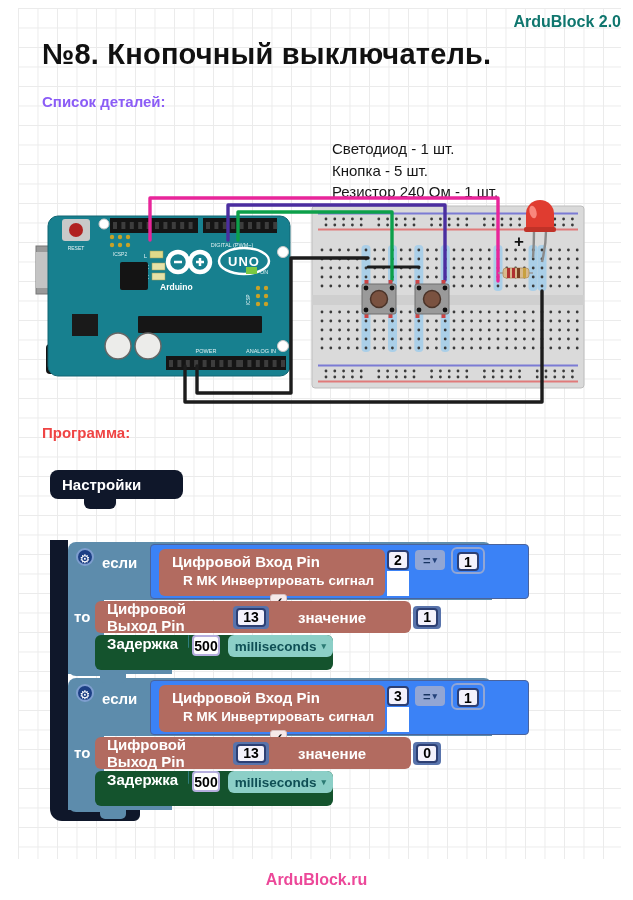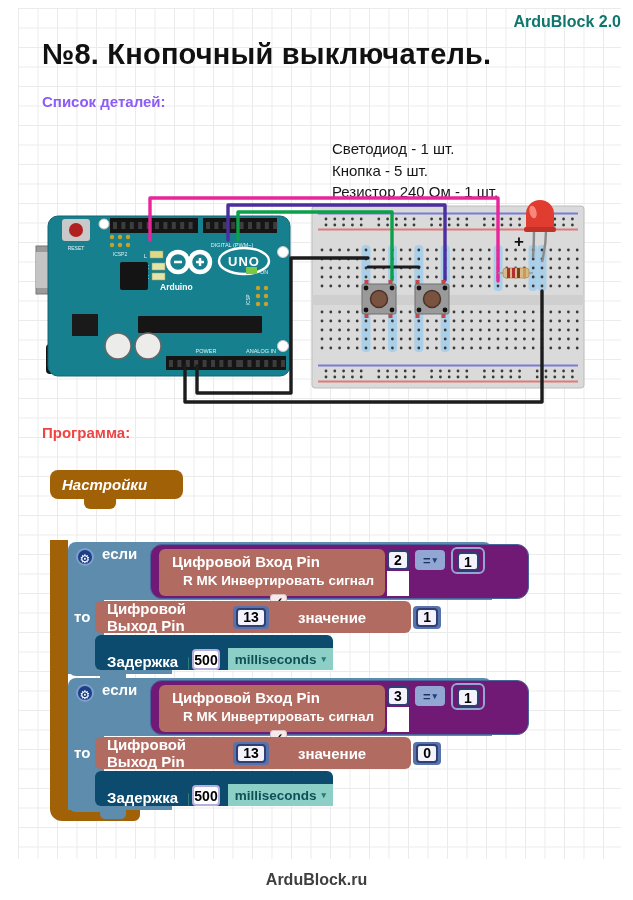--- a/index.html
+++ b/index.html
@@ -10,71 +10,71 @@
                      linear-gradient(to bottom,#ebebeb 1px,transparent 1px);
     background-size:19.5px 19.5px;}
   .abs{position:absolute;}
   .brand{left:380px;top:13px;width:241px;text-align:right;font-size:16px;font-weight:bold;color:#0f766e;}
   .title{left:42px;top:38px;font-size:29px;font-weight:bold;color:#111;letter-spacing:.2px;}
   .parts-head{left:42px;top:93px;font-size:15px;font-weight:bold;color:#8b5cf6;}
   .plist{font-size:15px;color:#161616;line-height:21.5px;}
   .plist-left{left:55px;top:114px;}
   .plist-right{left:332px;top:114px;margin-top:24px;}
   .prog-head{left:42px;top:424px;font-size:15px;font-weight:bold;color:#ef4444;}
-  .footer{left:0;top:871px;width:633px;text-align:center;font-size:16px;font-weight:bold;color:#404040;}
+  .footer{left:0;top:871px;width:633px;text-align:center;font-size:16px;font-weight:bold;color:#ec4899;}
 
   
-  .olive{background:#a16207;font-style:italic;}
+  .olive{background:#0f172a;}
   .blk-label{color:#fff;font-weight:bold;font-size:15px;}
   .settings{left:50px;top:470px;width:133px;height:29px;border-radius:8px;line-height:29px;padding-left:12px;box-sizing:border-box;}
   .settings-tab{left:84px;top:498px;width:32px;height:11px;border-radius:0 0 6px 6px;}
   .program-hdr{left:50px;top:511px;width:142px;height:31px;border-radius:8px 8px 0 0;line-height:31px;padding-left:12px;box-sizing:border-box;}
   .olive-spine{left:50px;top:540px;width:18px;height:266px;}
   .olive-foot{left:50px;top:804px;width:90px;height:17px;border-radius:0 4px 6px 12px;}
 
   .ifgroup{position:absolute;left:0;width:633px;height:145px;}
   .blue{background:#5d8cac;}
   .blue-top{left:68px;top:0;width:424px;height:58px;border-radius:8px 8px 0 0;}
   .blue-spine{left:68px;top:58px;width:36px;height:76px;border-radius:0 0 0 8px;}
   .blue-bottom{left:68px;top:118px;width:104px;height:14px;z-index:0;}
   .blue-tab{left:100px;top:132px;width:26px;height:9px;border-radius:0 0 5px 5px;z-index:3;}
   .gear{left:76px;top:6px;width:18px;height:18px;border-radius:50%;background:#1d3f85;border:2px solid #7e9ecf;
         color:#fff;font-size:12px;line-height:18px;text-align:center;box-sizing:border-box;}
-  .if-label{left:102px;top:3px;}
+  .if-label{left:102px;top:12px;}
   .then-label{left:74px;top:66px;}
 
-  .slate{left:150px;top:2px;width:379px;height:55px;background:#701a75;border-radius:12px;border:1px solid #4a639c;box-sizing:border-box;}
+  .slate{left:150px;top:2px;width:379px;height:55px;background:#3b82f6;border-radius:4px;border:1px solid #4a639c;box-sizing:border-box;}
   .cond-brown{left:8px;top:4px;width:226px;height:47px;background:#b26b60;border-radius:6px;padding:4px 0 0 13px;box-sizing:border-box;}
   .cond-line1{color:#fff;font-weight:bold;font-size:15px;}
   .cond-line2{margin-top:3px;display:flex;align-items:center;gap:6px;color:#fff;font-weight:bold;font-size:13.5px;flex-direction:column;}
   .chk{width:15px;height:15px;background:#f6e9e9;border:1px solid #d8c0c0;border-radius:3px;color:#111;
        font-size:12px;font-weight:bold;line-height:14px;text-align:center;}
   .vbox{background:#f4f2fc;border:2px solid #2d3f73;border-radius:4px;color:#000;font-weight:bold;font-size:14px;
         display:flex;align-items:center;justify-content:center;box-sizing:border-box;}
   .sock-white{left:236px;top:26px;width:22px;height:25px;background:#fff;}
   .cond-pin{left:236px;top:5px;width:22px;height:20px;}
   .op-btn{left:264px;top:5px;width:30px;height:20px;background:#92a6d4;border-radius:4px;color:#17335f;font-weight:bold;
           font-size:13px;display:flex;align-items:center;justify-content:center;gap:2px;}
   .op-arrow{font-size:9px;color:#24427a;}
   .val-outline{left:300px;top:2px;width:34px;height:27px;border:2px solid #92a6d4;border-radius:6px;box-sizing:border-box;}
   .cond-val{left:306px;top:7px;width:22px;height:19px;}
 
   .brown-row{left:95px;top:59px;width:316px;height:32px;background:#b26b60;border-radius:6px;display:flex;align-items:center;
              padding-left:12px;box-sizing:border-box;z-index:2;gap:17px;}
-  .teal-row{left:95px;top:93px;width:238px;height:35px;background:#0c4a6e;border-radius:6px;display:flex;align-items:flex-end;
+  .teal-row{left:95px;top:93px;width:238px;height:35px;background:#14532d;border-radius:6px;display:flex;align-items:flex-start;
             padding-left:12px;box-sizing:border-box;z-index:2;}
   .nub{width:7px;height:13px;border-radius:7px 0 0 7px;margin-left:10px;margin-right:3px;}
   .nub-slate{background:#5873ab;}
   .nub-teal{background:#2f7e7e;}
   .sockwrap{background:#5873ab;border-radius:4px;padding:2px 3px;display:flex;align-items:center;}
   .pin13{width:30px;height:19px;}
   .val01{width:22px;height:19px;}
   .delay-val{width:44px;height:21px;background:#fdfdfd;border:2px solid #b5aede;border-radius:4px;color:#000;
              font-weight:bold;font-size:14px;display:flex;align-items:center;justify-content:center;box-sizing:border-box;}
-  .unit-pill{margin-left:8px;background:#8ccfc7;border-radius:0;height:22px;display:flex;align-items:center;gap:5px;
+  .unit-pill{margin-left:8px;background:#8ccfc7;border-radius:6px;height:22px;display:flex;align-items:center;gap:5px;
              padding:0 7px;color:#0f4f55;font-weight:bold;font-size:13.5px;}
   .unit-arrow{font-size:9px;color:#2c7a74;}
 </style>
 </head>
 <body>
 
 <div class="page">
   <div class="grid-paper abs" style="left:18px;top:8px;"></div>
 
   <div class="abs brand">ArduBlock 2.0</div>

